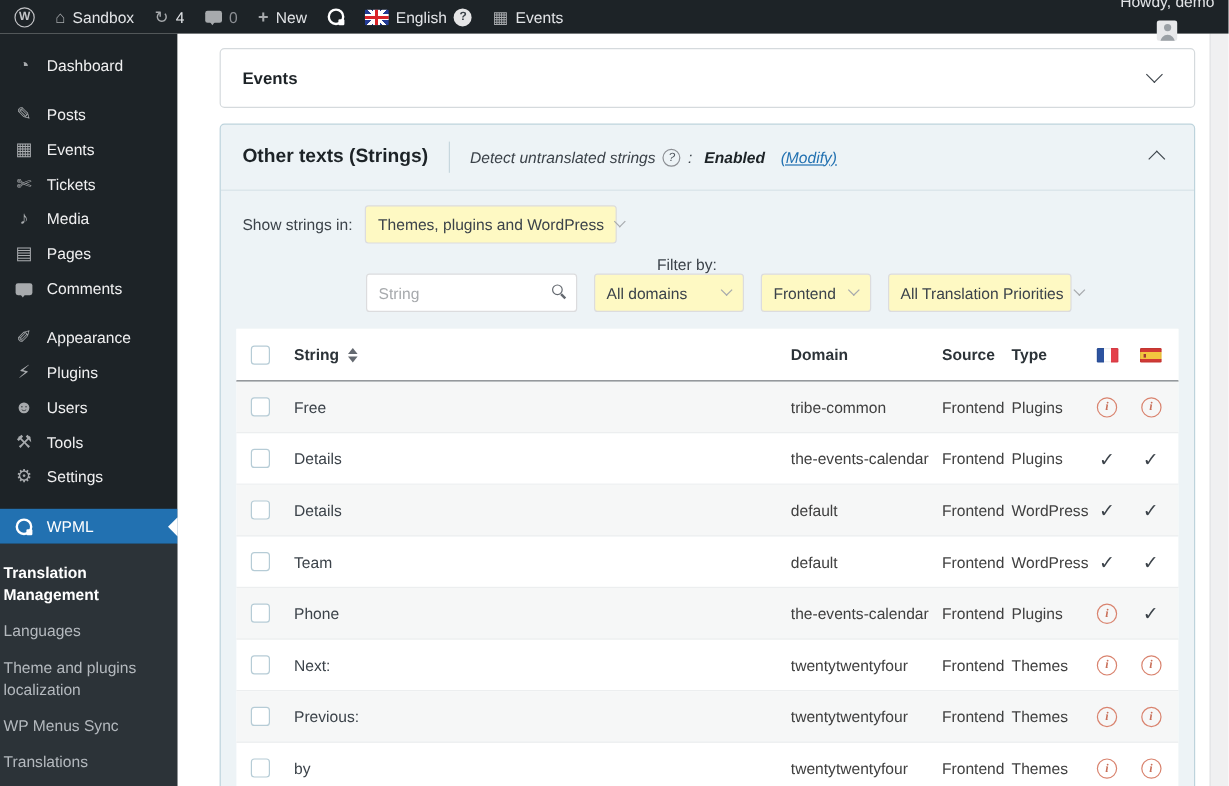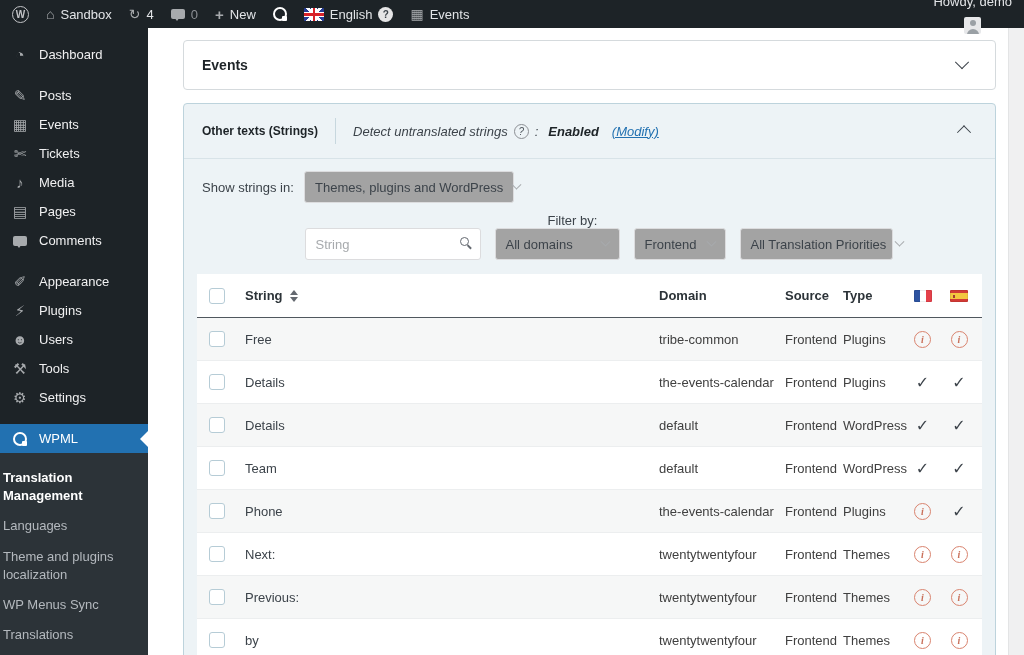--- a/index.html
+++ b/index.html
@@ -74,36 +74,36 @@
 
   .chev { width:10px; height:10px; border-right:1.8px solid #3c434a; border-bottom:1.8px solid #3c434a; display:inline-block; }
   .chev.down { transform:rotate(45deg) translate(-2px,-2px); }
   .chev.up { transform:rotate(-135deg) translate(-1px,-1px); }
   .chev-sm { width:7px; height:7px; border-right:1.6px solid #a7aaad; border-bottom:1.6px solid #a7aaad;
     display:inline-block; transform:rotate(45deg) translate(-2px,-2px); flex:none; }
 
   .strings-panel { margin:13px 12px 0 35px; height:553px; border:1px solid #bdd3dc; border-radius:4px 4px 0 0;
     background:#edf3f6; overflow:hidden; }
   .panel-header { height:54px; display:flex; align-items:center; padding:0 26px 0 18px; }
-  .ph-title { font-size:12px; font-weight:600; color:#1d2327; white-space:nowrap; }
+  .ph-title { font-size:16px; font-weight:600; color:#1d2327; white-space:nowrap; }
   .ph-divider { width:1px; height:26px; background:#c7d7de; margin:0 17px; flex:none; }
   .ph-detect { font-size:13px; color:#3c434a; display:flex; align-items:center; gap:6px;font-style:italic; }
   .help-circle { width:15px; height:15px; border:1px solid #8c8f94; border-radius:50%; flex:none;
     display:flex; align-items:center; justify-content:center; font-size:10px; color:#50575e; }
   .ph-enabled { font-weight:700; color:#1d2327; margin-left:4px; }
   .ph-modify { color:#2271b1; text-decoration:underline; margin-left:7px; cursor:pointer; }
   .ph-toggle { margin-left:auto; }
   .panel-divider { height:1px; background:#d8e3e8; }
 
   .filters { padding:12px 0 14px 18px; }
   .filter-row { display:flex; align-items:center; margin-bottom:10px; }
   .filter-row:last-child { margin-bottom:0;flex-direction:column; }
   .filter-label { width:102px; flex:none; color:#3c434a; }
   .controls { display:flex; gap:14px; align-items:center; }
-  .selectbox { height:32px; background:#a3a3a3; border:1px solid #dcdcde; border-radius:3px;
+  .selectbox { height:32px; background:#fef9c3; border:1px solid #dcdcde; border-radius:3px;
     display:flex; align-items:center; justify-content:space-between; gap:10px; padding:0 10px;
     color:#3c434a; cursor:pointer; white-space:nowrap; }
   .search-wrap { position:relative; }
   .search-wrap input { width:176px; height:32px; border:1px solid #dcdcde; border-radius:3px;
     padding:0 30px 0 10px; font:13px "Liberation Sans","DejaVu Sans",sans-serif; color:#3c434a; outline:none; }
   .search-wrap input::placeholder { color:#a7aaad; }
   .search-ico { position:absolute; right:12px; top:9px; width:9px; height:9px;
     border:1.5px solid #646970; border-radius:50%; }
   .search-ico::after { content:''; position:absolute; width:5px; height:1.5px; background:#646970;
     transform:rotate(45deg); right:-4px; bottom:-2px; }

